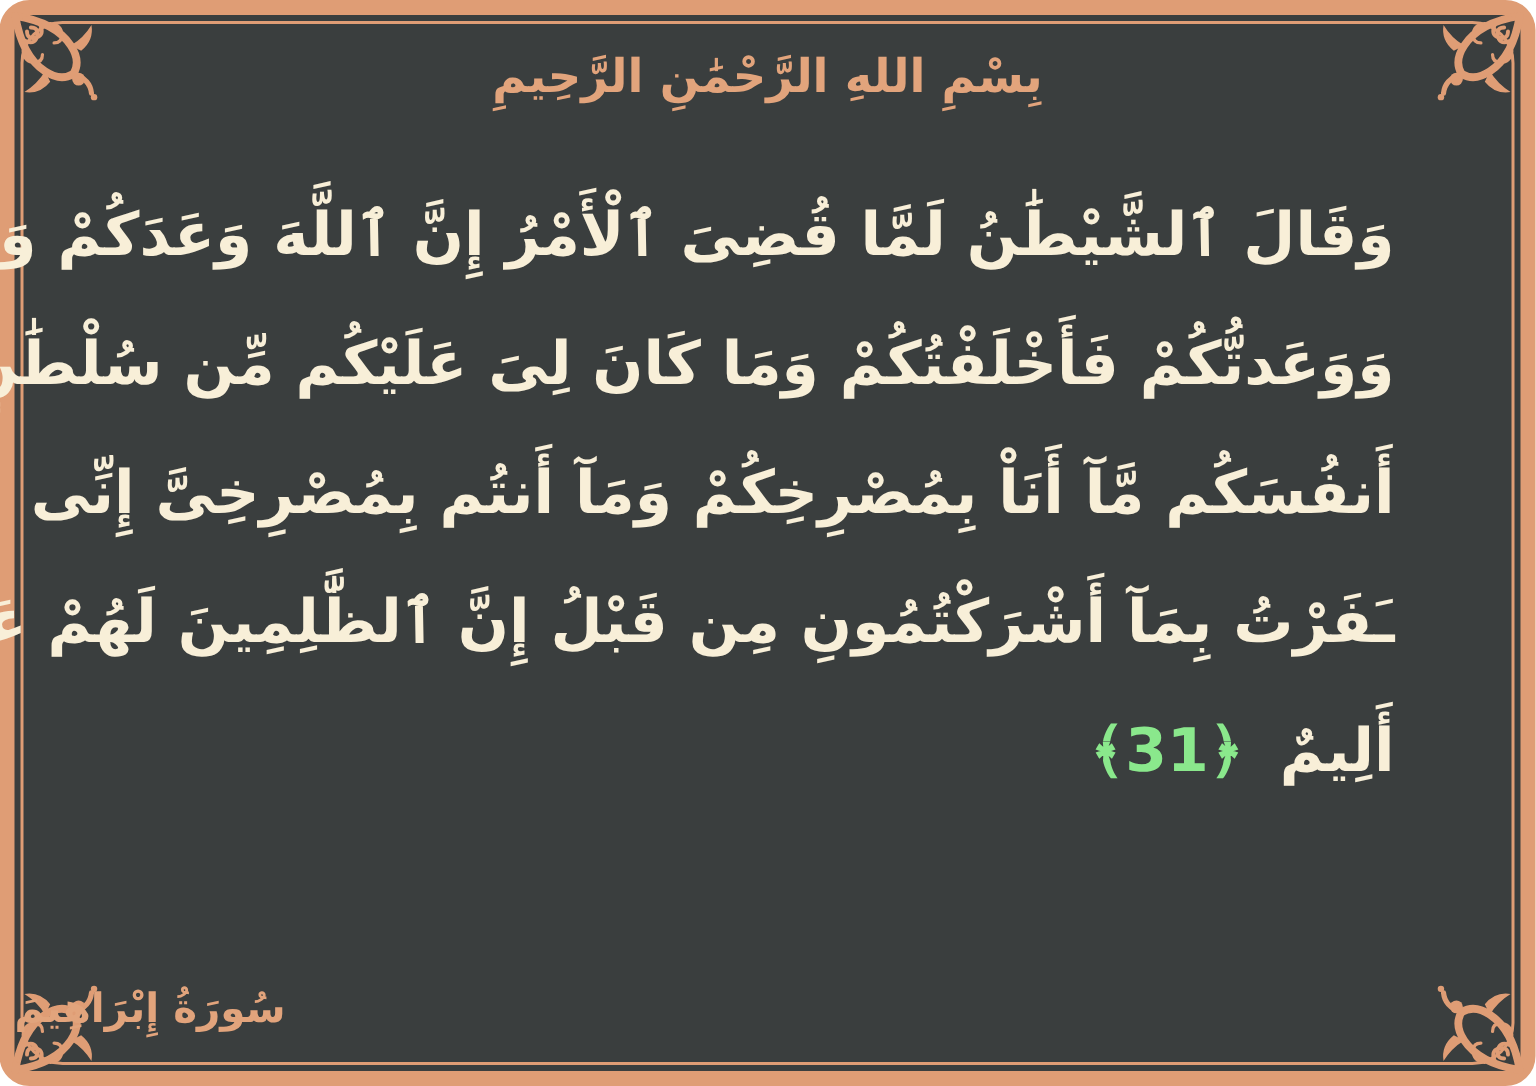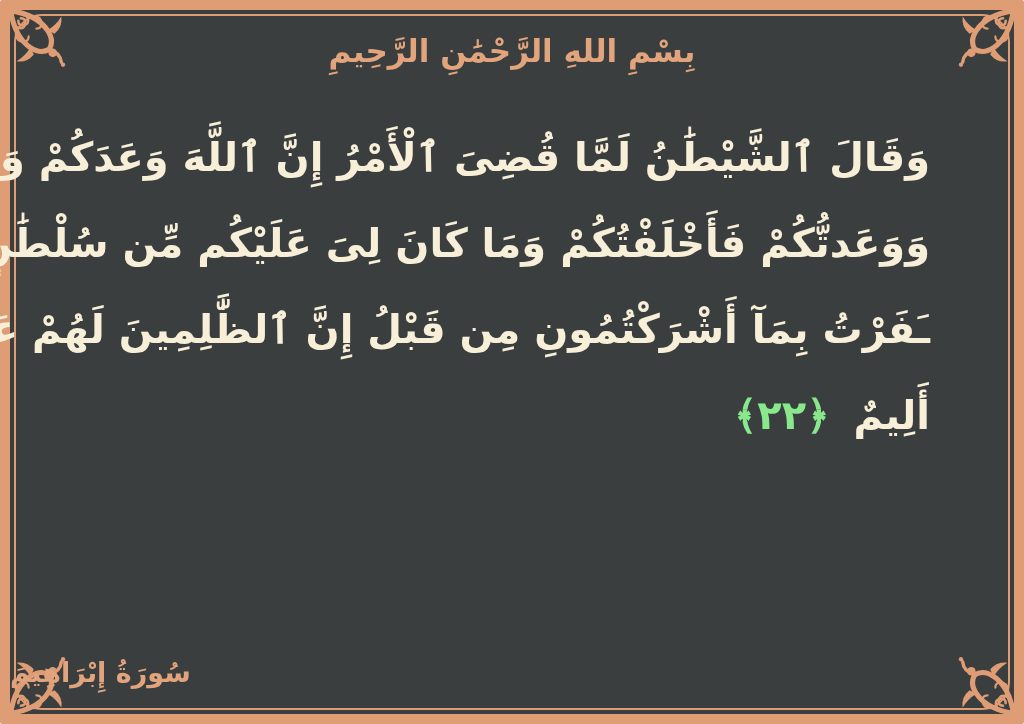--- a/index.html
+++ b/index.html
@@ -2,21 +2,21 @@
 <html lang="ar" dir="rtl"><head>
 <meta charset="utf-8">
 <style>
   html,body{margin:0;padding:0;background:#ffffff;}
   body{
     width:1024px;height:724px;position:relative;overflow:hidden;
     font-family:"DejaVu Sans",sans-serif;
   }
   .frame{
     position:absolute;inset:0;box-sizing:border-box;
-    background:#3a3e3e;border:10px solid #df9d75;border-radius:2px;
+    background:#3a3e3e;border:10px solid #df9d75;border-radius:20px;
   }
   .inner-line{
     position:absolute;inset:4px;border:2px solid #df9d75;border-radius:28px;
     pointer-events:none;
   }
   .orn{position:absolute;width:86px;height:86px;}
   .orn.tl{top:-2px;left:-2px;}
   .orn.tr{top:-2px;right:-2px;transform:scaleX(-1);}
   .orn.bl{bottom:-2px;left:-2px;transform:scaleY(-1);}
   .orn.br{bottom:-2px;right:-2px;transform:rotate(180deg);}
@@ -115,22 +115,23 @@
       <path d="M26,46 q-6,10 -16,16 q12,2 20,-8 Z"></path>
       <circle cx="64" cy="66" r="2.5"></circle>
     </g>
   </svg>
 
   <div class="bismillah">بِسْمِ اللهِ الرَّحْمَٰنِ الرَّحِيمِ</div>
 
   <div class="verse">
     <div class="vline">وَقَالَ ٱلشَّيْطَٰنُ لَمَّا قُضِىَ ٱلْأَمْرُ إِنَّ ٱللَّهَ وَعَدَكُمْ وَعْدَ ٱلْحَقِّ</div>
     <div class="vline">وَوَعَدتُّكُمْ فَأَخْلَفْتُكُمْ  وَمَا كَانَ لِىَ عَلَيْكُم مِّن سُلْطَٰنٍ</div>
+    <div class="vline">أَنفُسَكُم  مَّآ أَنَاْ بِمُصْرِخِكُمْ وَمَآ أَنتُم بِمُصْرِخِىَّ  إِنِّى</div>
     <div class="vline">ـَفَرْتُ بِمَآ أَشْرَكْتُمُونِ مِن قَبْلُ  إِنَّ ٱلظَّٰلِمِينَ لَهُمْ عَذَابٌ</div>
     <div class="vline">
       <span>أَلِيمٌ</span>
-      <span class="ayah-marker">﴿٢٢﴾</span>
+      <span class="ayah-marker">﴿31﴾</span>
     </div>
   </div>
 
   <div class="footer">سُورَةُ إِبْرَاهِيمَ</div>
 
 </div>
 
 </body></html>

